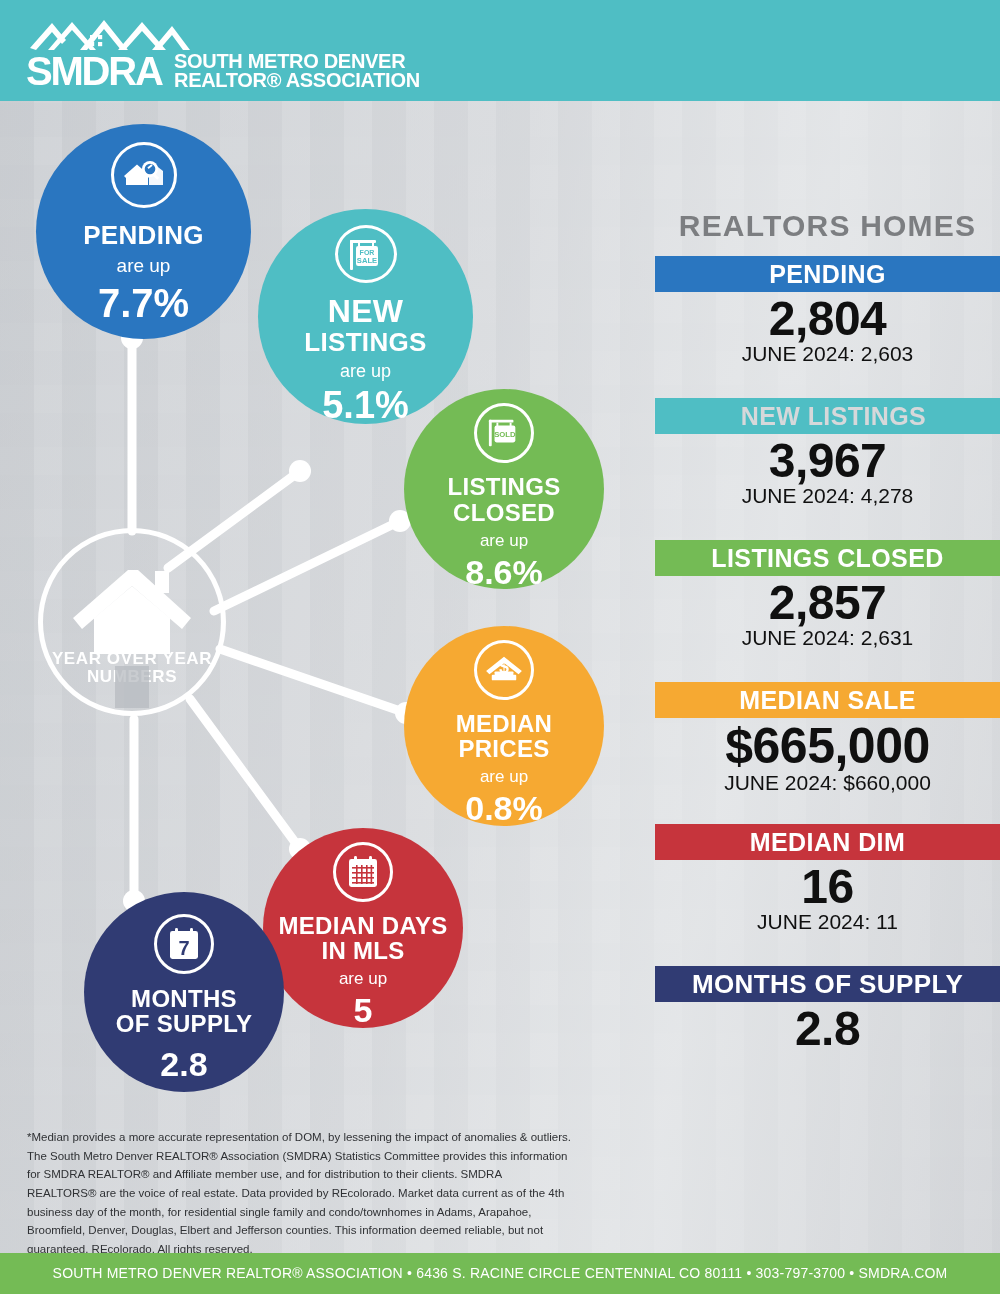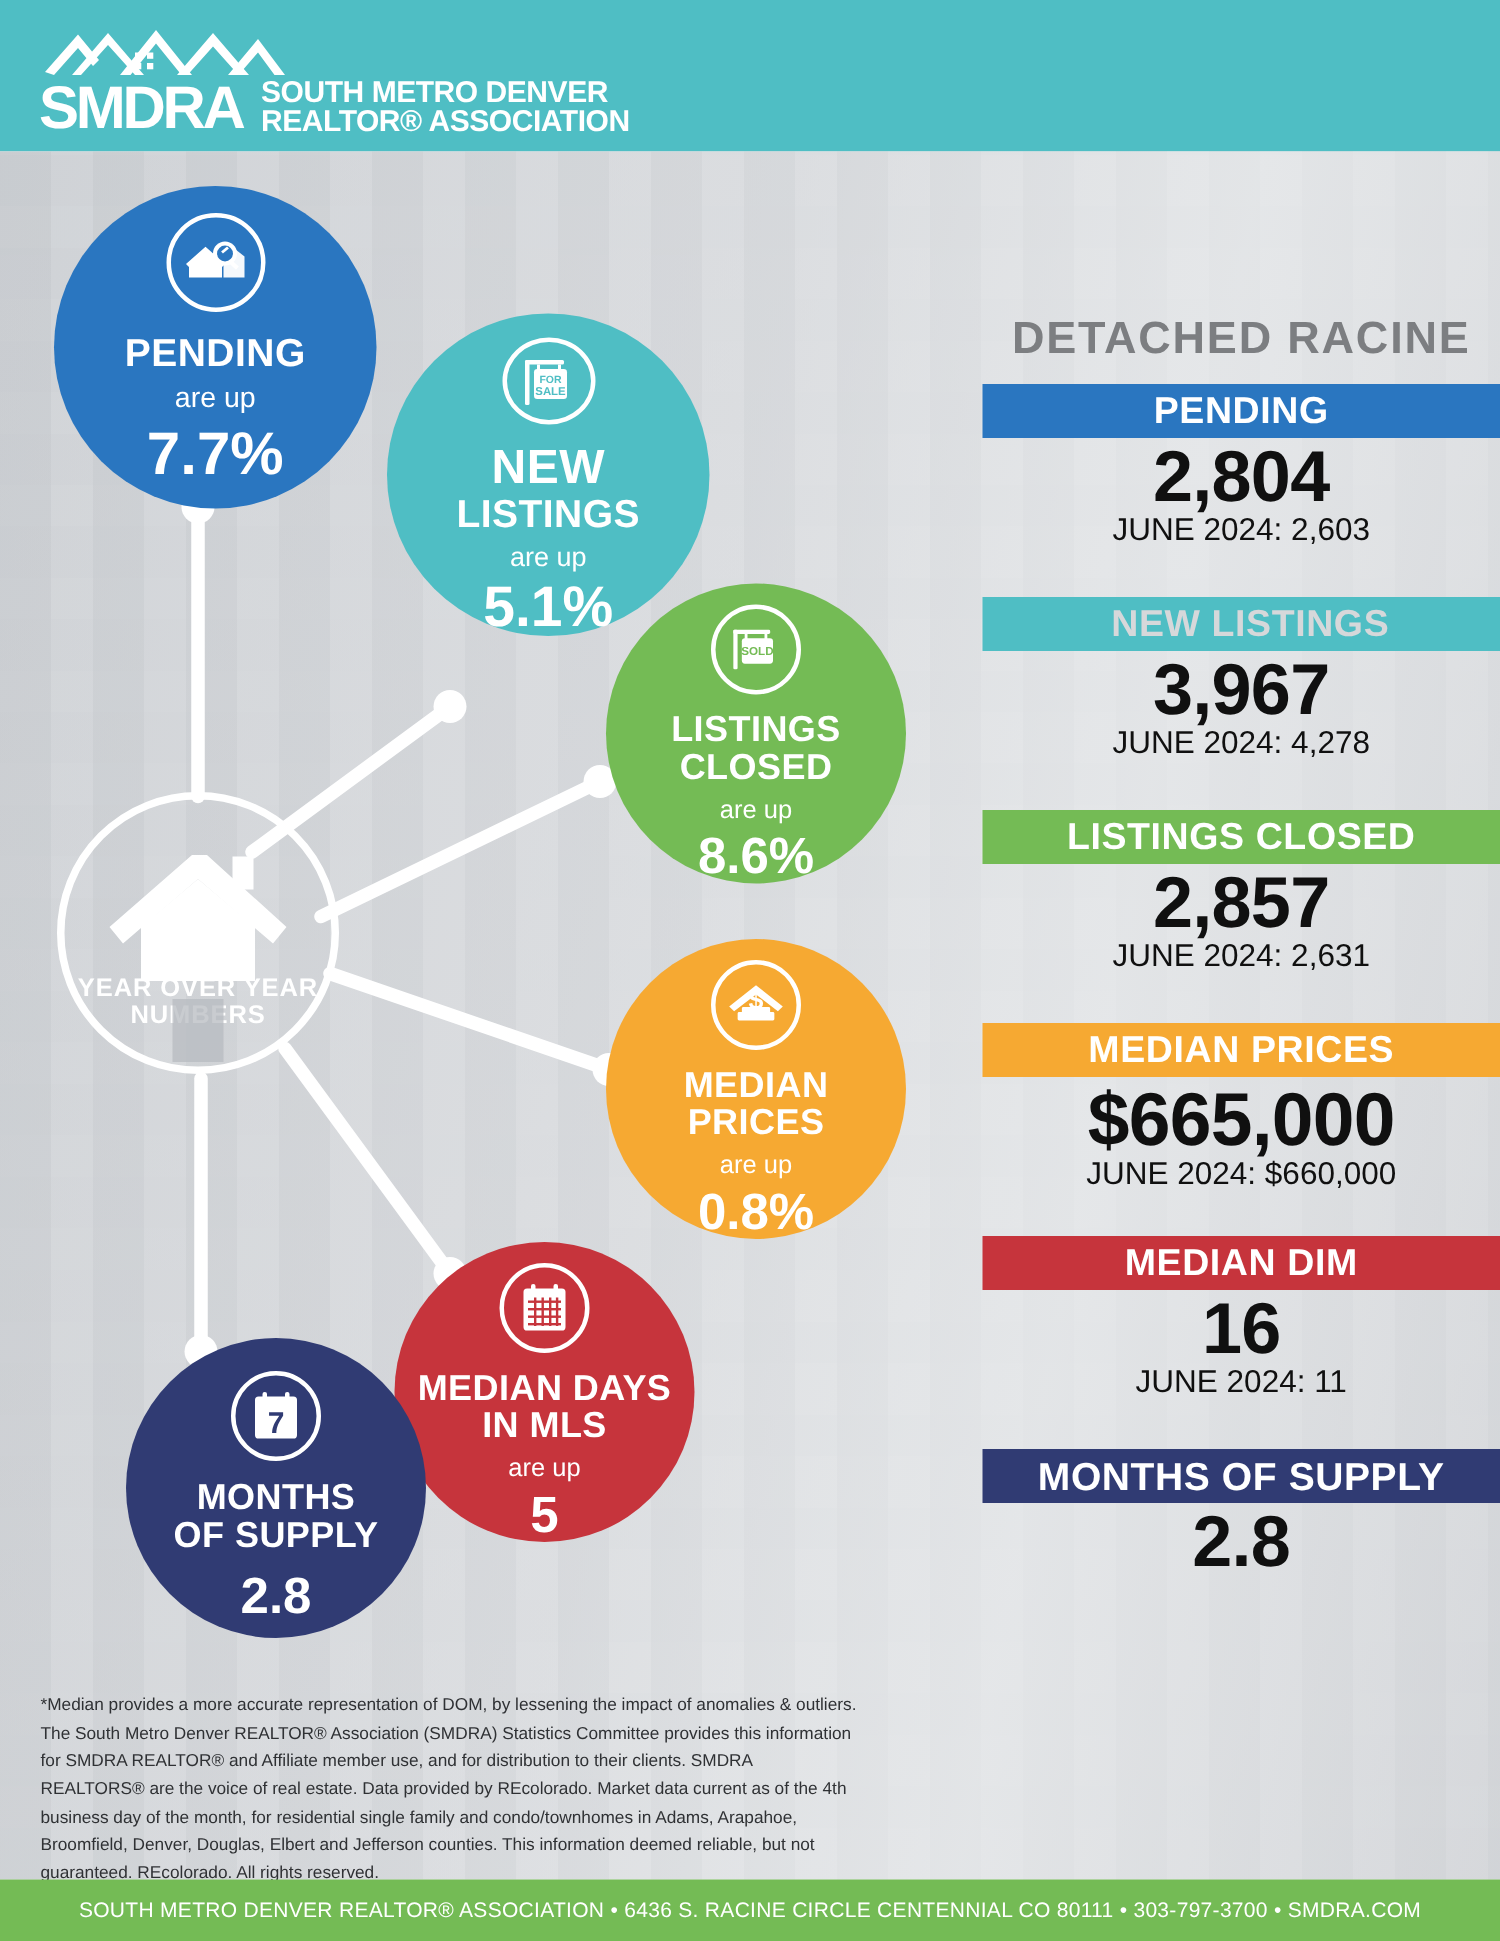--- a/index.html
+++ b/index.html
@@ -73,21 +73,21 @@
   .bub-label{
     font-weight:bold;line-height:1.0;
     letter-spacing:0.3px;
     text-transform:uppercase;
   }
   .bub-sub{font-weight:normal;}
   .bub-val{font-weight:bold;line-height:1;}
 
   #c-pending{left:36px;top:23px;width:215px;height:215px;background:#2A76C0;padding-top:18px;}
   #c-new{left:258px;top:108px;width:215px;height:215px;background:#4FBEC4;padding-top:16px;}
-  #c-closed{left:404px;top:288px;width:200px;height:200px;background:#74BB55;padding-top:14px;}
+  #c-closed{left:404px;top:288px;width:200px;height:200px;background:#74BB55;padding-top:14px;justify-content:space-between;}
   #c-prices{left:404px;top:525px;width:200px;height:200px;background:#F6A932;padding-top:14px;}
   #c-dim{left:263px;top:727px;width:200px;height:200px;background:#C6343C;padding-top:14px;}
   #c-supply{left:84px;top:791px;width:200px;height:200px;background:#303B73;padding-top:22px;}
   #c-center{
     left:38px;top:427px;width:188px;height:188px;
     border:5px solid #ffffff;background:transparent;
     justify-content:center;
   }
 
   
@@ -311,42 +311,42 @@
       </svg>
       <div style="margin-top:-16px;line-height:1.06;">
         <div style="font-size:17px;font-weight:bold;color:#ffffff;letter-spacing:0.6px;">YEAR OVER YEAR</div>
         <div style="font-size:17px;font-weight:bold;color:#ffffff;letter-spacing:0.6px;">NUMBERS</div>
       </div>
     </div>
 
     <div style="position:absolute;left:115px;top:565px;width:34px;height:42px;background:rgba(183,187,192,0.75);"></div>
 
     <div id="right">
-      <div id="detached-title">DETACHED RACINE</div>
+      <div id="detached-title">REALTORS HOMES</div>
 
       <div class="stat-block" style="top:54px;">
         <div class="stat-bar" style="background:#2A76C0;">PENDING</div>
         <div class="stat-value">2,804</div>
         <div class="stat-prev">JUNE 2024: 2,603</div>
       </div>
 
       <div class="stat-block" style="top:196px;">
         <div class="stat-bar lt" style="background:#4FBEC4;padding-left:12px;">NEW LISTINGS</div>
         <div class="stat-value">3,967</div>
         <div class="stat-prev">JUNE 2024: 4,278</div>
       </div>
 
       <div class="stat-block" style="top:338px;">
         <div class="stat-bar" style="background:#74BB55;">LISTINGS CLOSED</div>
         <div class="stat-value">2,857</div>
         <div class="stat-prev">JUNE 2024: 2,631</div>
       </div>
 
       <div class="stat-block" style="top:480px;">
-        <div class="stat-bar" style="background:#F6A932;">MEDIAN PRICES</div>
+        <div class="stat-bar" style="background:#F6A932;">MEDIAN SALE</div>
         <div class="stat-value" style="font-size:50px;">$665,000</div>
         <div class="stat-prev">JUNE 2024: $660,000</div>
       </div>
 
       <div class="stat-block" style="top:622px;">
         <div class="stat-bar" style="background:#C6343C;">MEDIAN DIM</div>
         <div class="stat-value">16</div>
         <div class="stat-prev">JUNE 2024: 11</div>
       </div>
 

